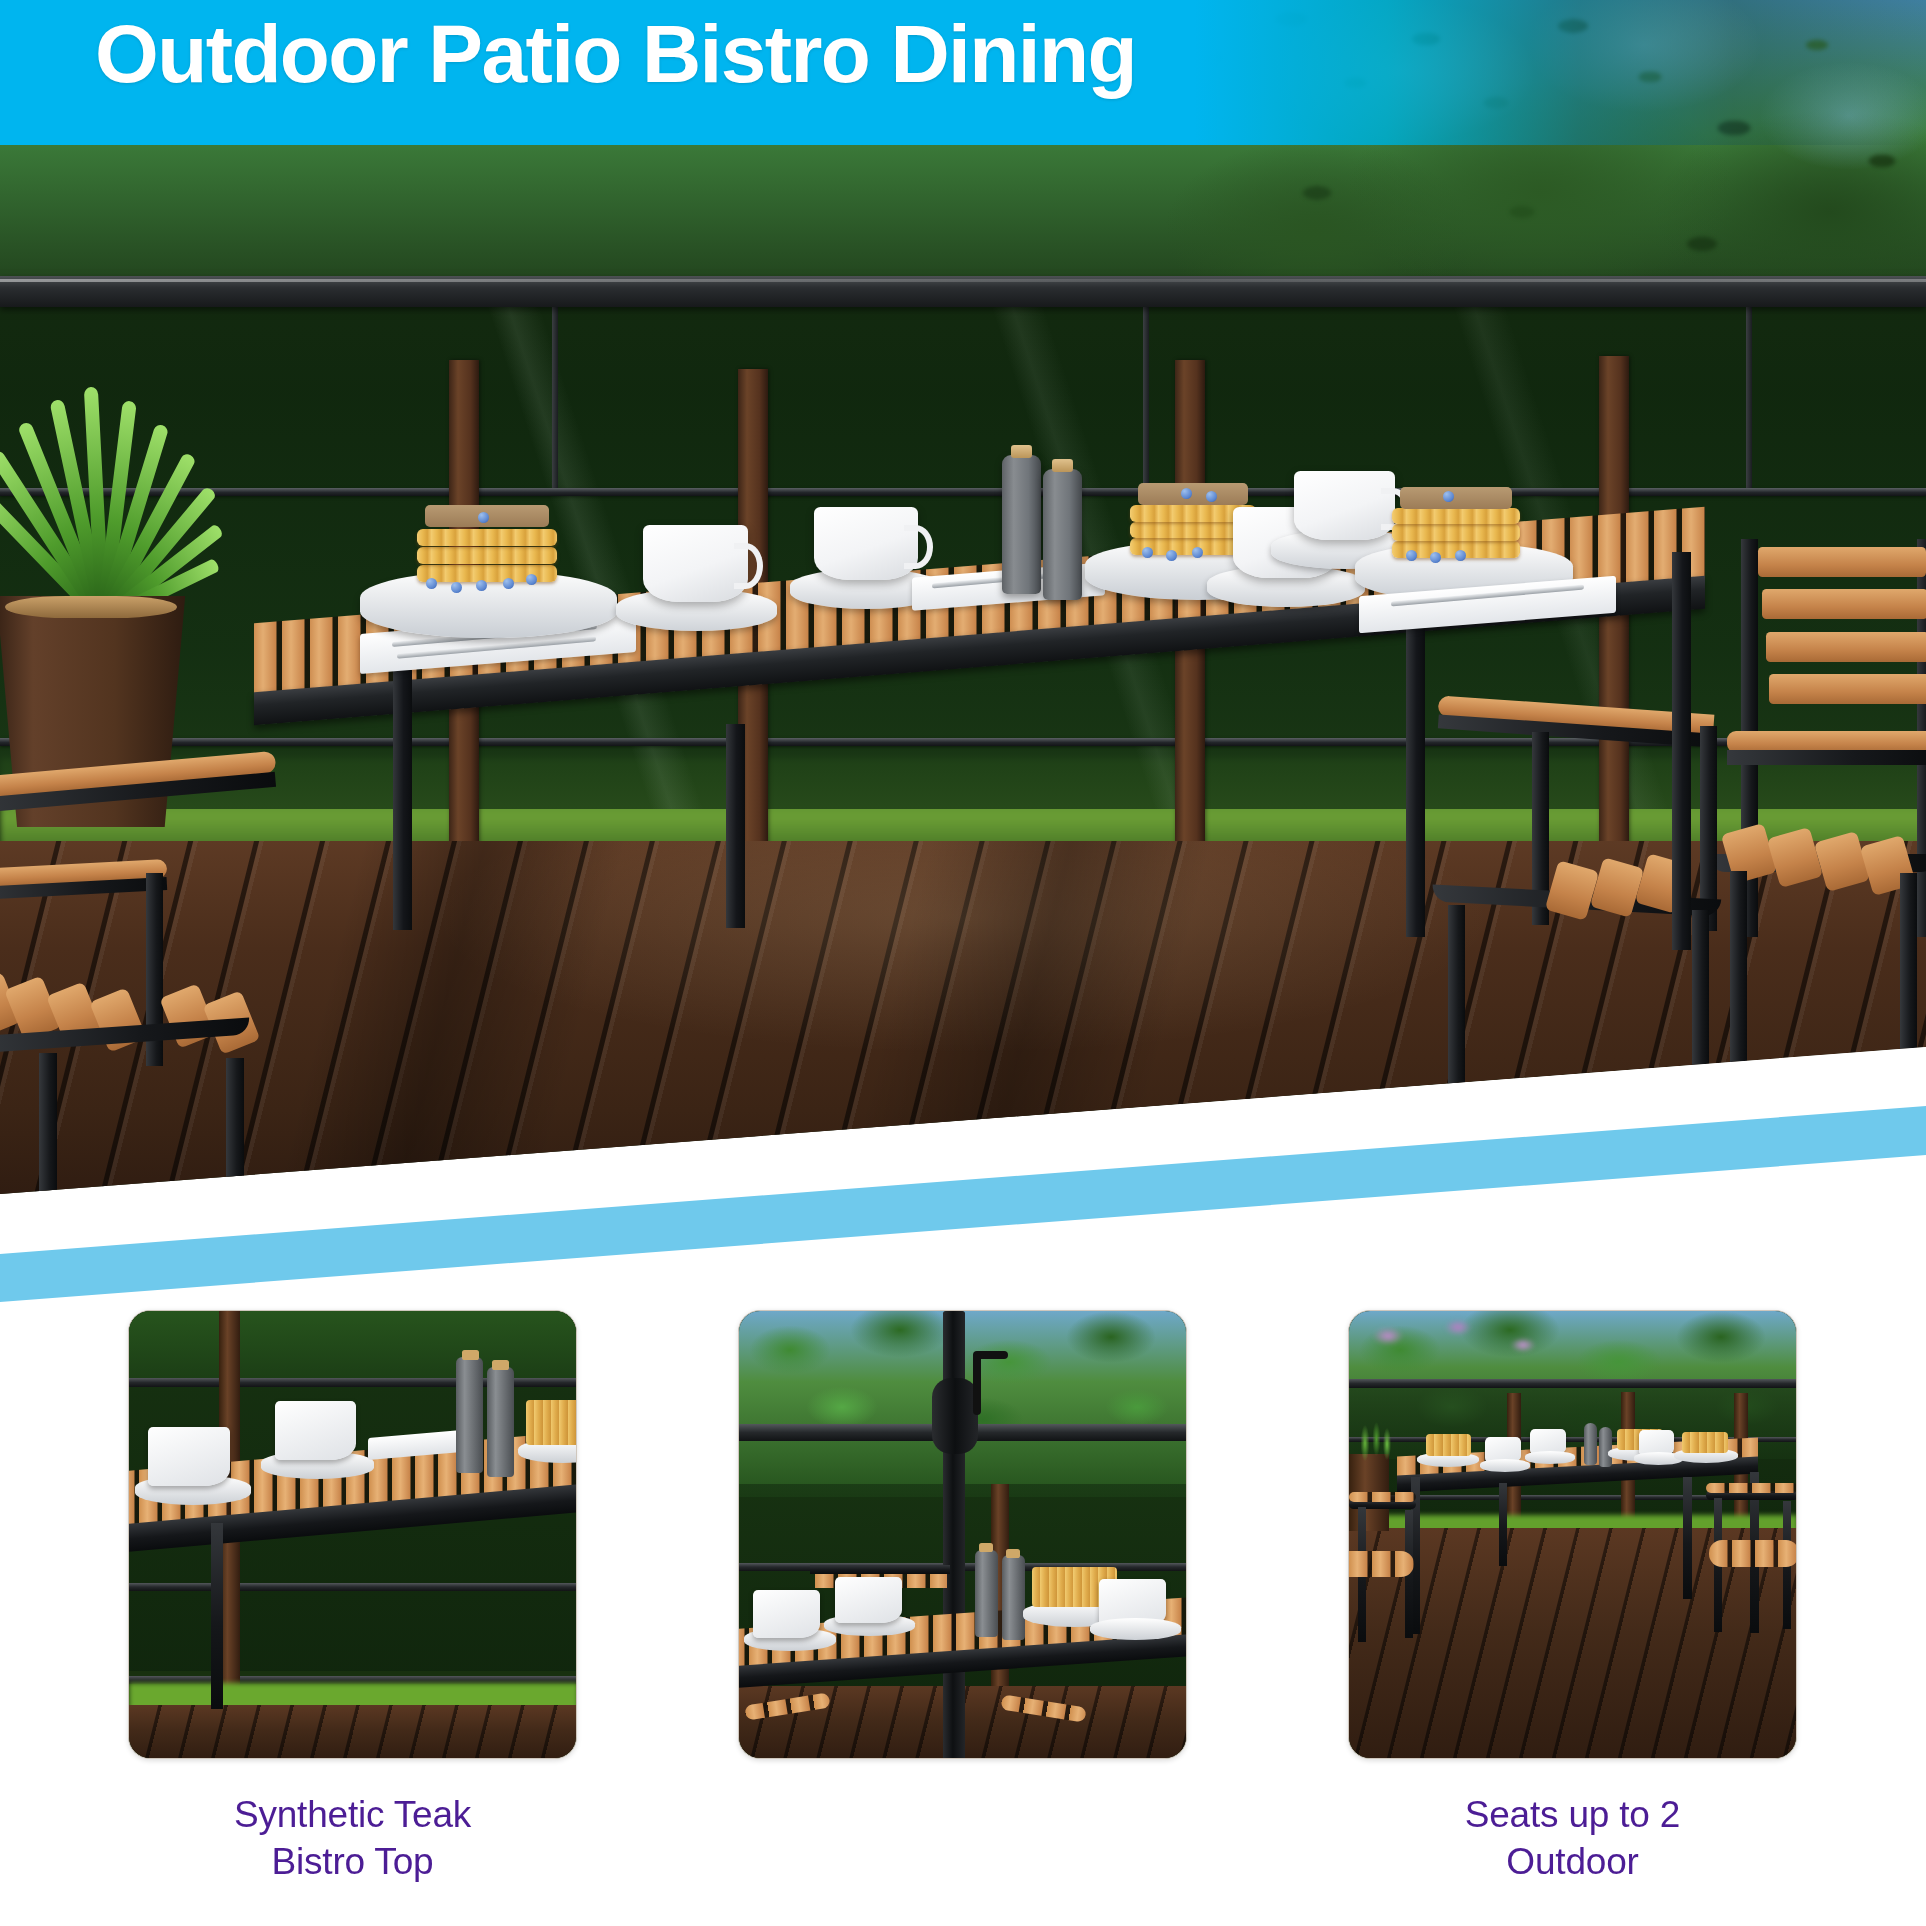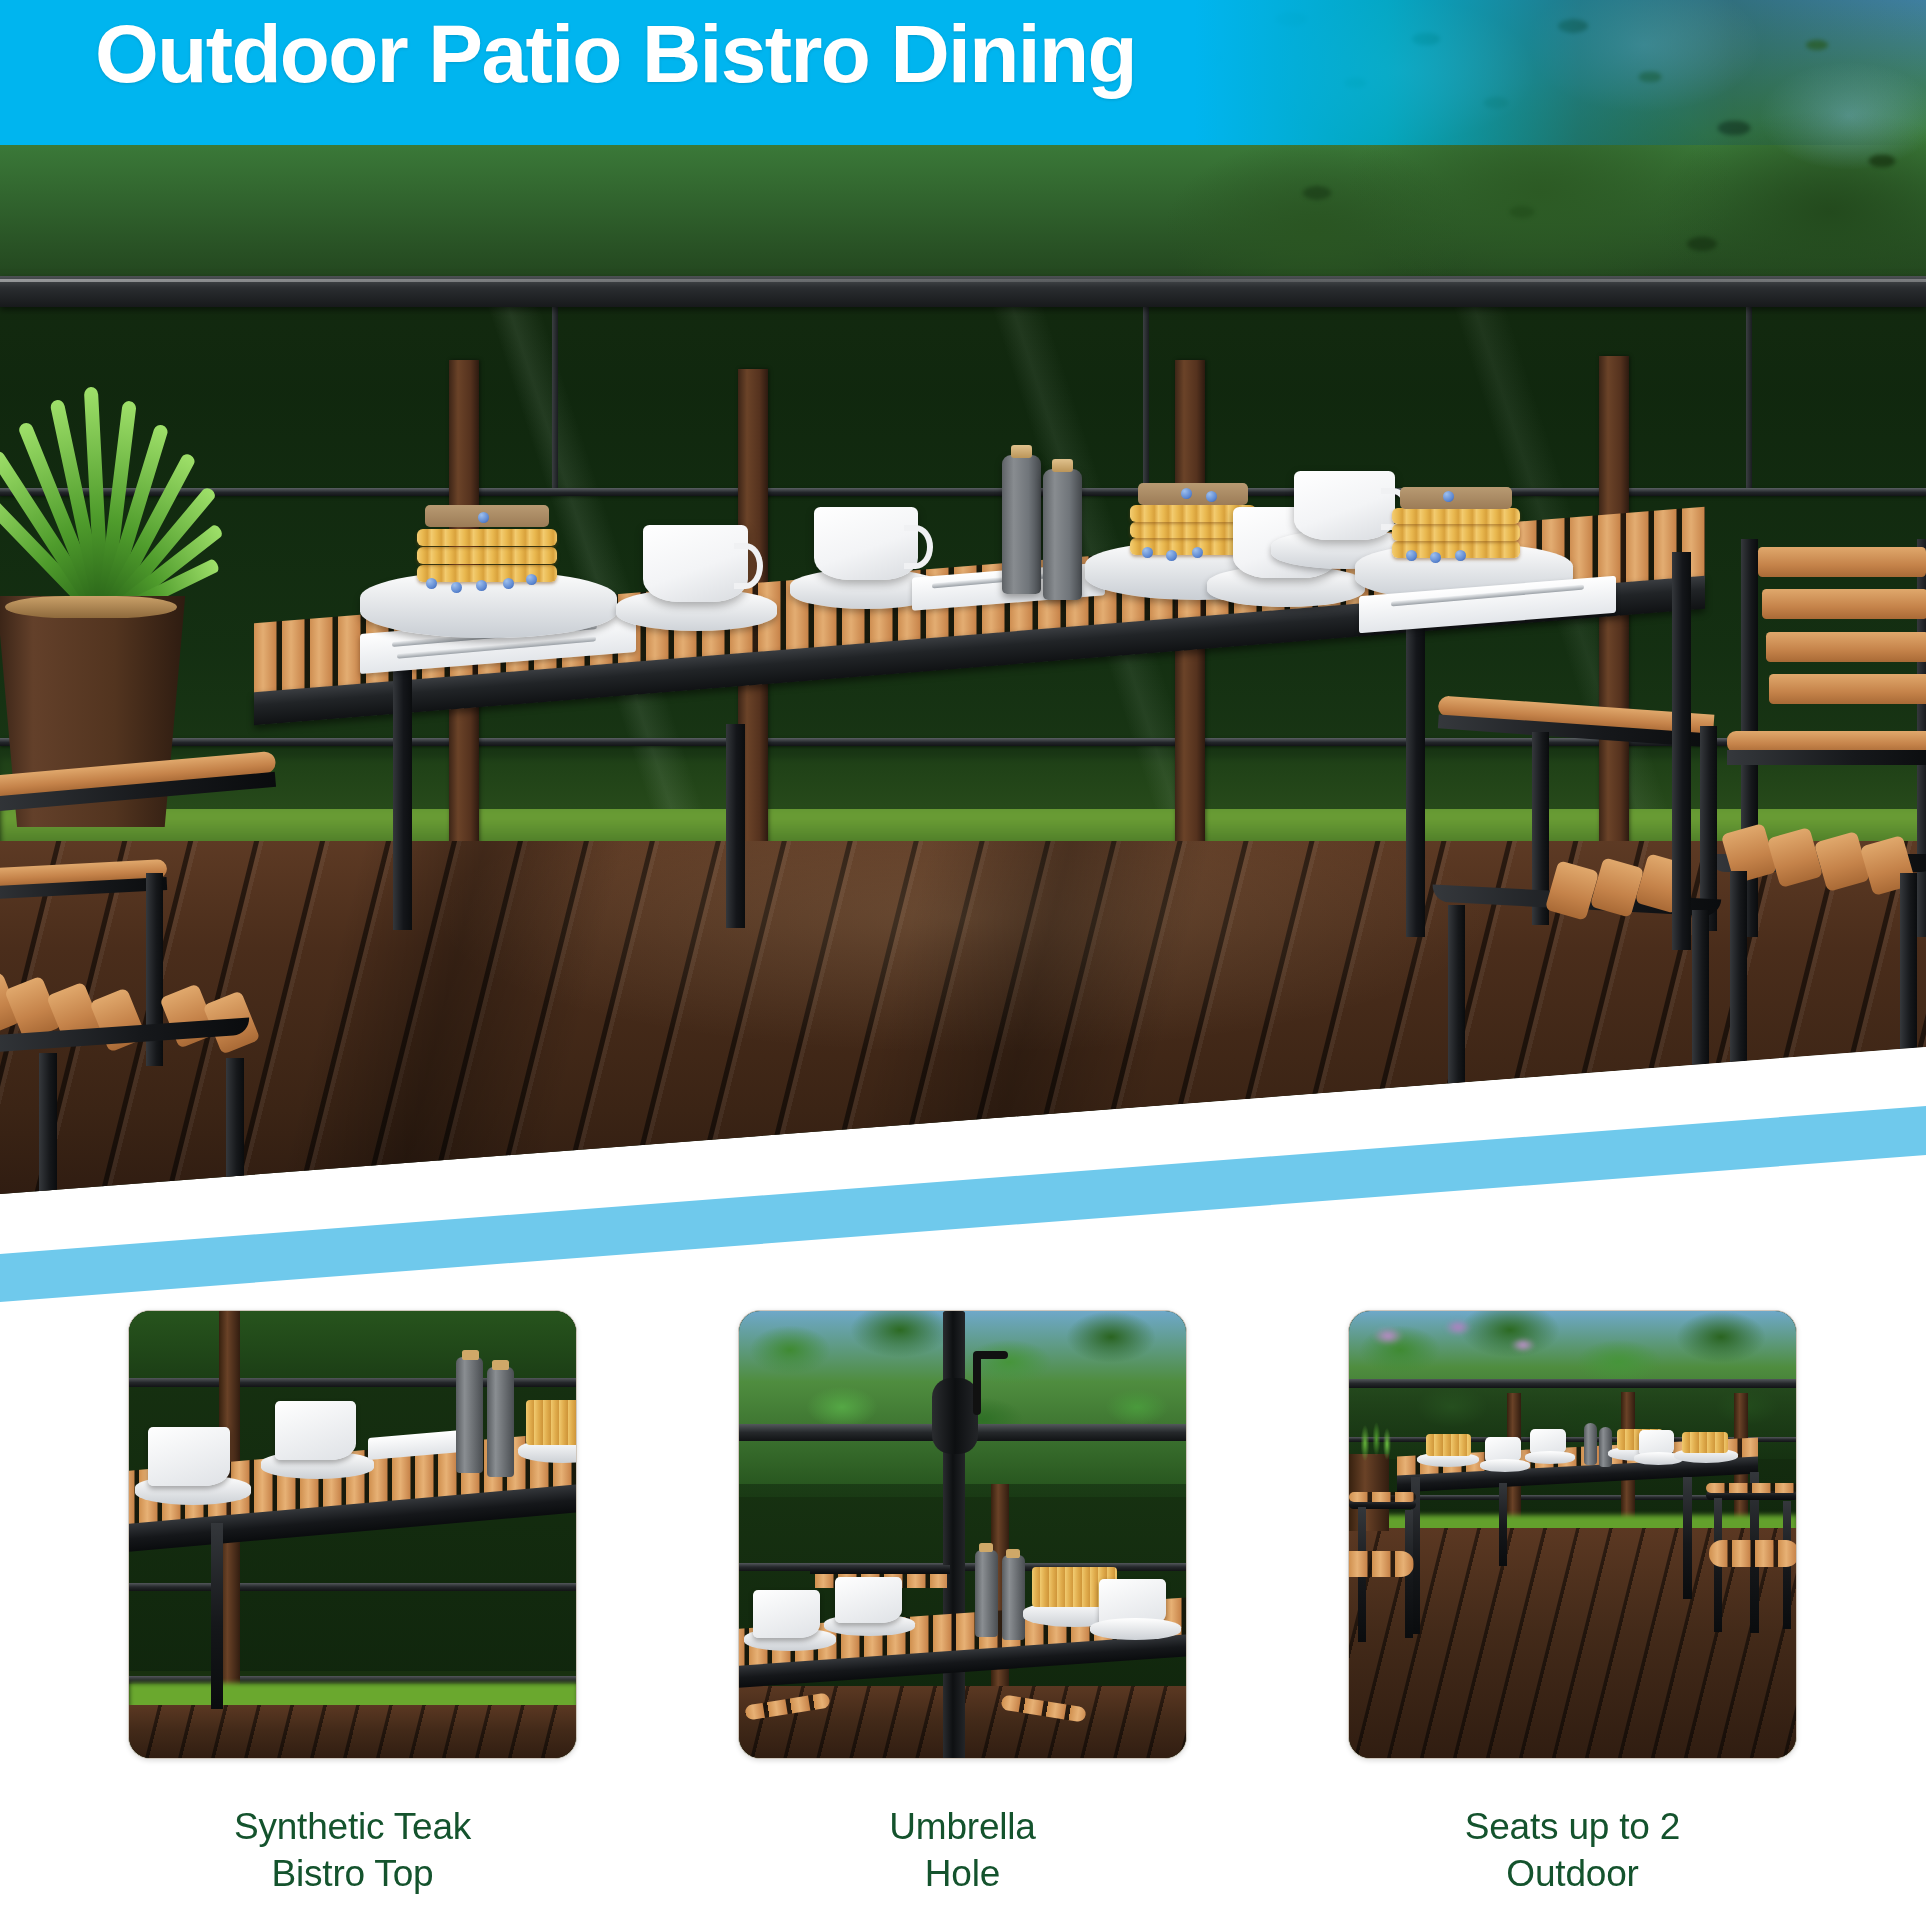--- a/index.html
+++ b/index.html
@@ -223,22 +223,22 @@
     box-shadow:0 2.6px 5.1px rgba(0,0,0,.3);}
   .msaucer{ background:linear-gradient(180deg,#fff,#ccd0d5); border-radius:50%/42%;}
   .mgrind{ border-radius:6.4px 6.4px 3.9px 3.9px;
     background:linear-gradient(90deg,#585c60,#8a8e92 32%,#4a4e52);}
   .mwaffle{ border-radius:3.9px;
     background:repeating-linear-gradient(90deg,#f0c96e 0,#e0ac4c 4.5px,#cf963a 8.3px);}
   .mpole{ background:linear-gradient(90deg,#2a2c2f,#0e1012 45%,#232528); border-radius:2.6px;}
 
   
   .caps{ position:absolute; left:0; top:1791px; width:1926px; height:135px; }
-  .cap{ position:absolute; top:12px; width:449px; text-align:center;
-    color:#14532d; font-size:37px; line-height:1.28; letter-spacing:-0.2px; }
+  .cap{ position:absolute; top:0; width:449px; text-align:center;
+    color:#4c1d95; font-size:37px; line-height:1.28; letter-spacing:-0.2px; }
   .cap.p1{ left:128px; } .cap.p2{ left:738px; } .cap.p3{ left:1348px; }
 
   
   .banner{
     position:absolute; left:0; top:0; width:1926px; height:145px; overflow:hidden;
   }
   .banner .fill{
     position:absolute; inset:0;
     background:linear-gradient(90deg,
       #00b5ef 0%, #00b5ef 62%,
@@ -529,24 +529,20 @@
       <div class="m mdark" style="left:434px;top:190px;width:7.7px;height:128px;"></div>
       <div class="m mteak" style="left:360px;top:229px;width:90px;height:27px;border-radius:13px;"></div>
     </div>
   </div>
 
   <div class="caps">
     <div class="cap p1">
       <span>Synthetic Teak</span><br>
       <span>Bistro Top</span>
     </div>
-    <div class="cap p2">
-      <span>Umbrella</span><br>
-      <span>Hole</span>
-    </div>
     <div class="cap p3">
       <span>Seats up to 2</span><br>
       <span>Outdoor</span>
     </div>
   </div>
 
   <div class="banner">
     <div class="fill"></div>
     <div class="title">
       <span class="l1">Outdoor Patio Bistro Dining</span>

